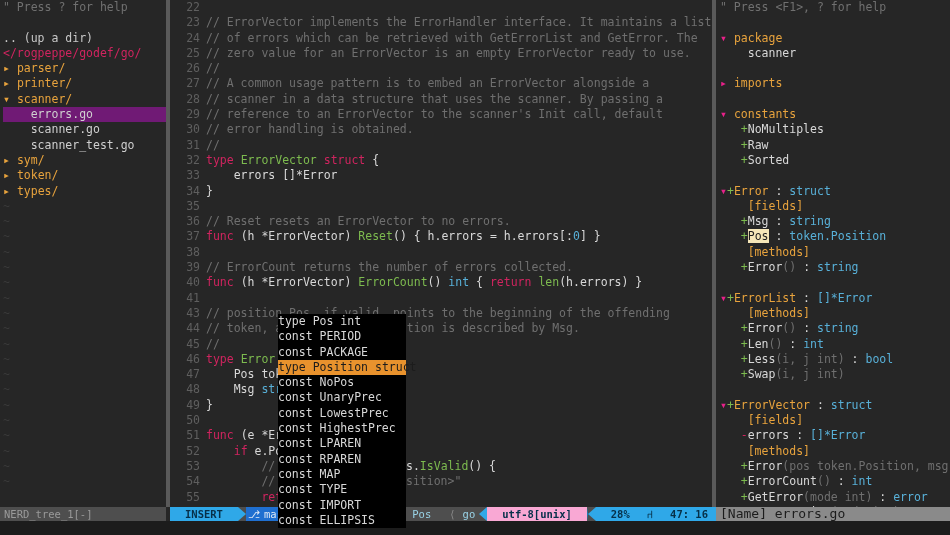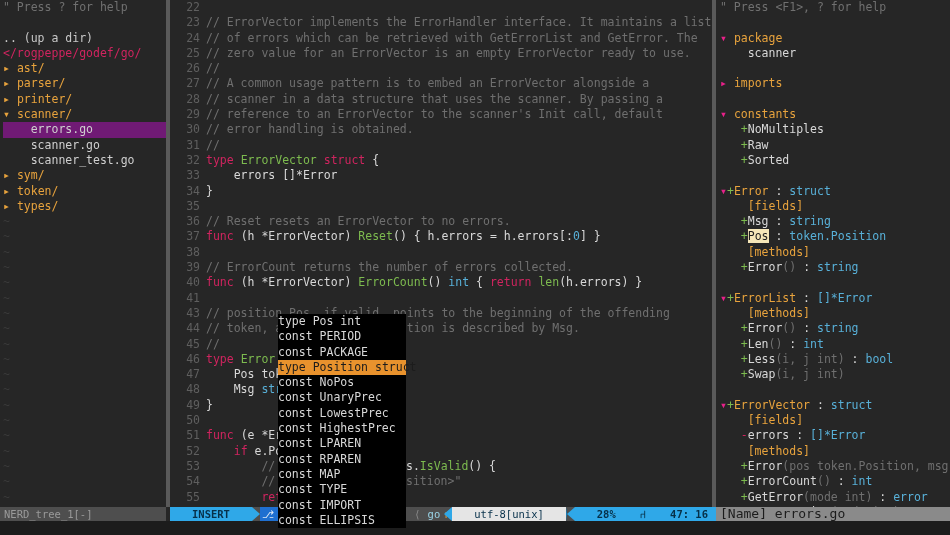--- a/index.html
+++ b/index.html
@@ -71,26 +71,26 @@
      background:#8a8a8a;color:#1c1c1c;font-size:13px;line-height:14px;
      padding-left:4px;box-sizing:border-box;white-space:pre;}
 
   
   #airline{position:absolute;left:170px;top:507px;width:546px;height:14px;
      background:#4e4e4e;font-size:10.5px;line-height:14px;white-space:nowrap;
      display:flex;align-items:stretch;}
   #airline-right{position:absolute;left:460px;top:507px;width:256px;height:14px;
      font-size:10.5px;line-height:14px;white-space:nowrap;display:flex;
      align-items:stretch;justify-content:flex-end;}
-  .seg{display:flex;align-items:center;padding:0 22px;height:14px;}
+  .seg{display:flex;align-items:center;padding:0 15px;height:14px;}
   .mode{background:#2fa8e8;color:#07304a;font-weight:bold;}
   .branch{background:#1f6fd0;color:#dfe9f5;}
   .fileseg{background:#4e4e4e;color:#e8a33d;}
   .rseg-dark{background:#4e4e4e;color:#9ad4e8;}
-  .rseg-enc{background:#e5e5e5;color:#07304a;font-weight:normal;}
+  .rseg-enc{background:#f9a8d4;color:#07304a;font-weight:bold;}
   .rseg-pct{background:#2fa8e8;color:#063048;font-weight:bold;}
   .arrow-r{width:0;height:0;border-top:7px solid transparent;border-bottom:7px solid transparent;}
   .arrow-l{width:0;height:0;border-top:7px solid transparent;border-bottom:7px solid transparent;}
   .thin{color:#8a8a8a;padding:0 3px;display:flex;align-items:center;background:#4e4e4e;}
 
   
   #cmdline{position:absolute;left:0;top:521px;width:950px;height:14px;
      background:#1c1c1c;font-size:11px;line-height:14px;white-space:pre;padding-left:2px;
      box-sizing:border-box;}
 </style>
@@ -98,21 +98,20 @@
 <body>
 
 <div id="app">
 
   <div id="nerdtree" class="pane">
     <div class="row hdr">" Press ? for help</div>
     <div class="row">&nbsp;</div>
     <div class="row updir">.. (up a dir)</div>
     <div class="row path">&lt;/rogpeppe/godef/go/</div>
     <div id="nt-dirs">
-        <div class="row"><span class="arrow-closed">▸</span> <span class="dirname">ast/</span></div>
         <div class="row"><span class="arrow-closed">▸</span> <span class="dirname">parser/</span></div>
         <div class="row"><span class="arrow-closed">▸</span> <span class="dirname">printer/</span></div>
         <div class="row"><span class="arrow-closed">▾</span> <span class="dirname">scanner/</span></div>
       </div>
     <div id="nt-files">
         <div class="row sel-row"><span class="fname">    errors.go</span></div>
         <div class="row"><span class="fname">    scanner.go</span></div>
         <div class="row"><span class="fname">    scanner_test.go</span></div>
       </div>
     <div id="nt-dirs2">

